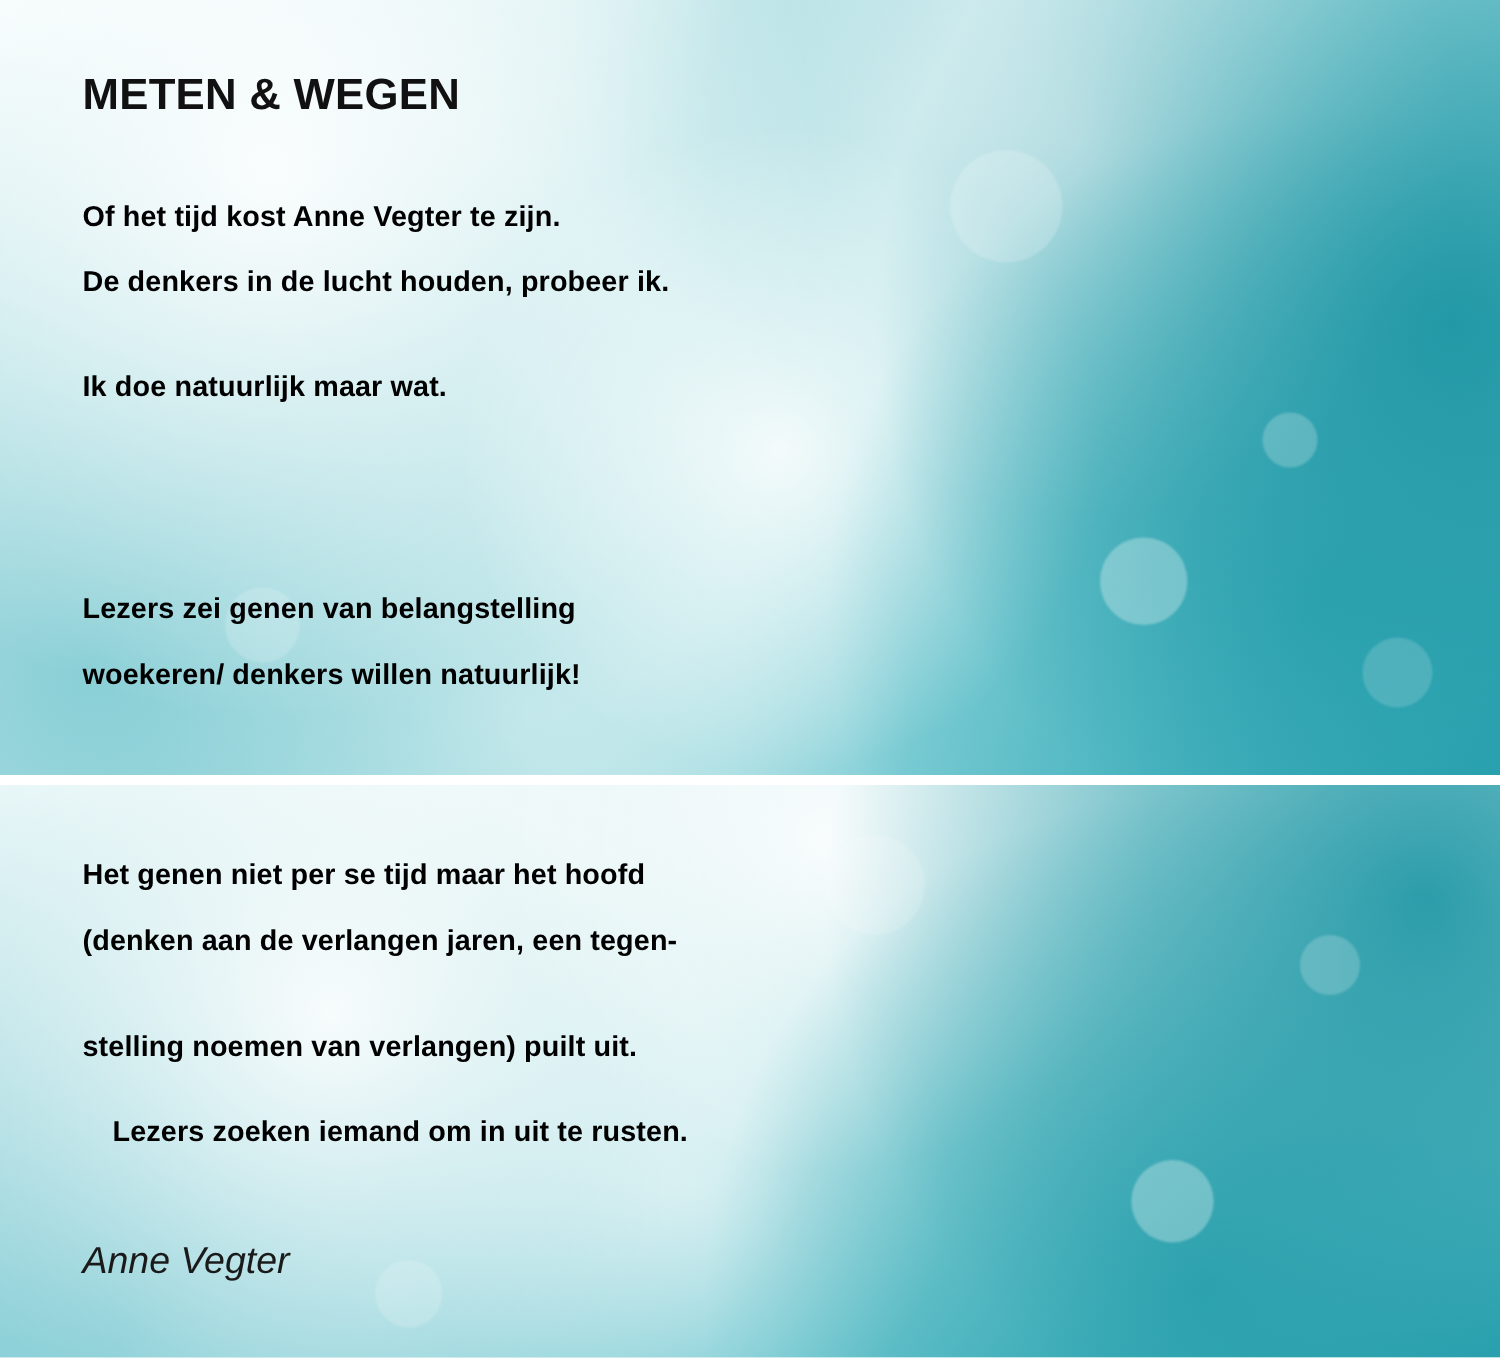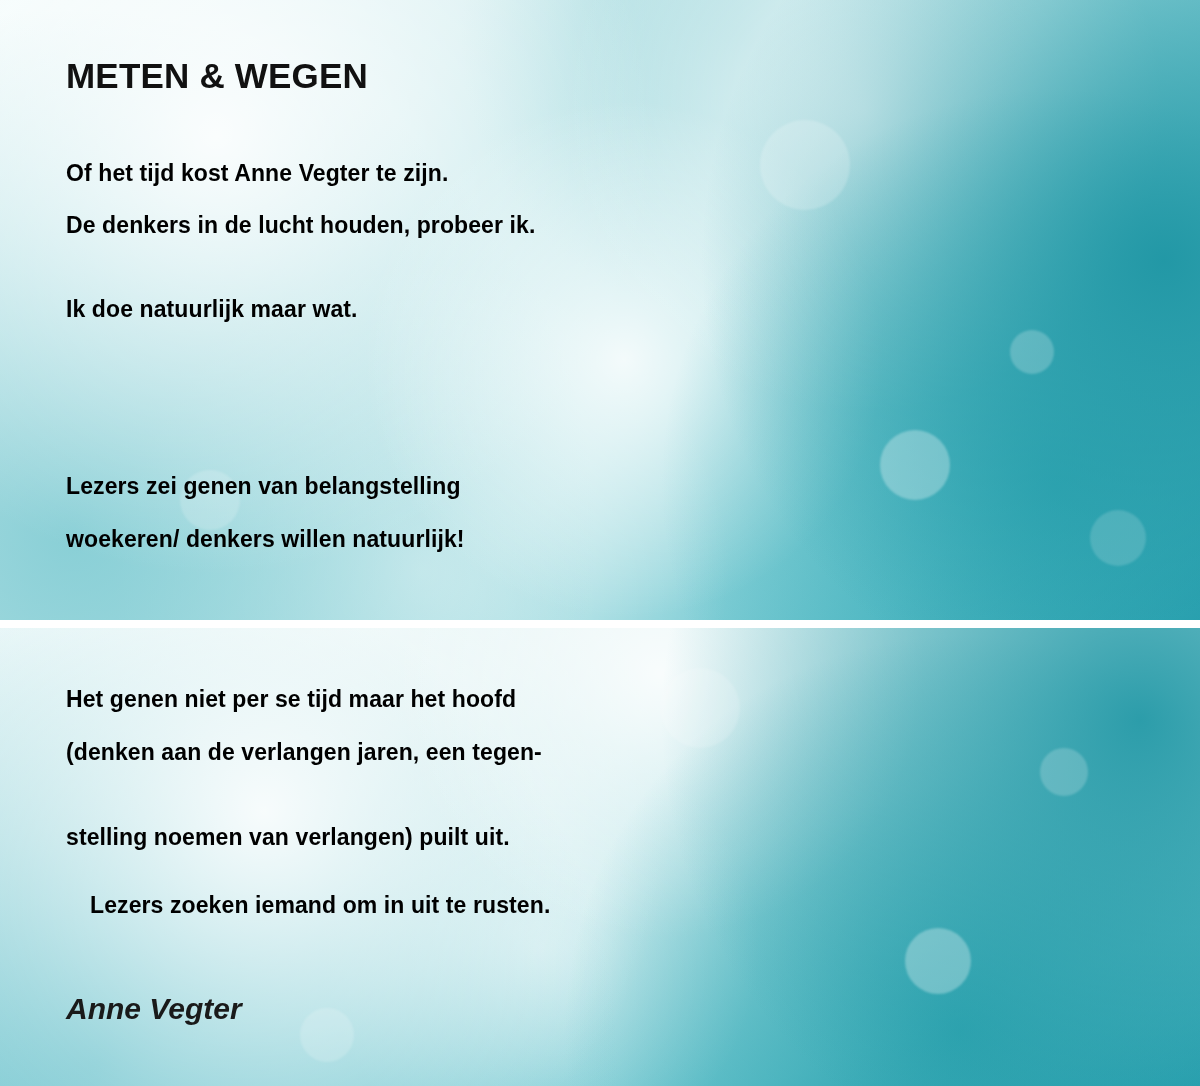--- a/index.html
+++ b/index.html
@@ -105,21 +105,21 @@
     color: #000000;
     white-space: nowrap;
     letter-spacing: 0.1px;
   }
 
   .poem-author {
     position: absolute;
     left: 66px;
     font-size: 30px;
     font-style: italic;
-    font-weight: bold;
+    font-weight: normal;
     color: #1a1a1a;
     white-space: nowrap;
   }
 </style>
 </head>
 <body>
 
 <div class="poem-page">
 
   <div class="panel panel-top">

